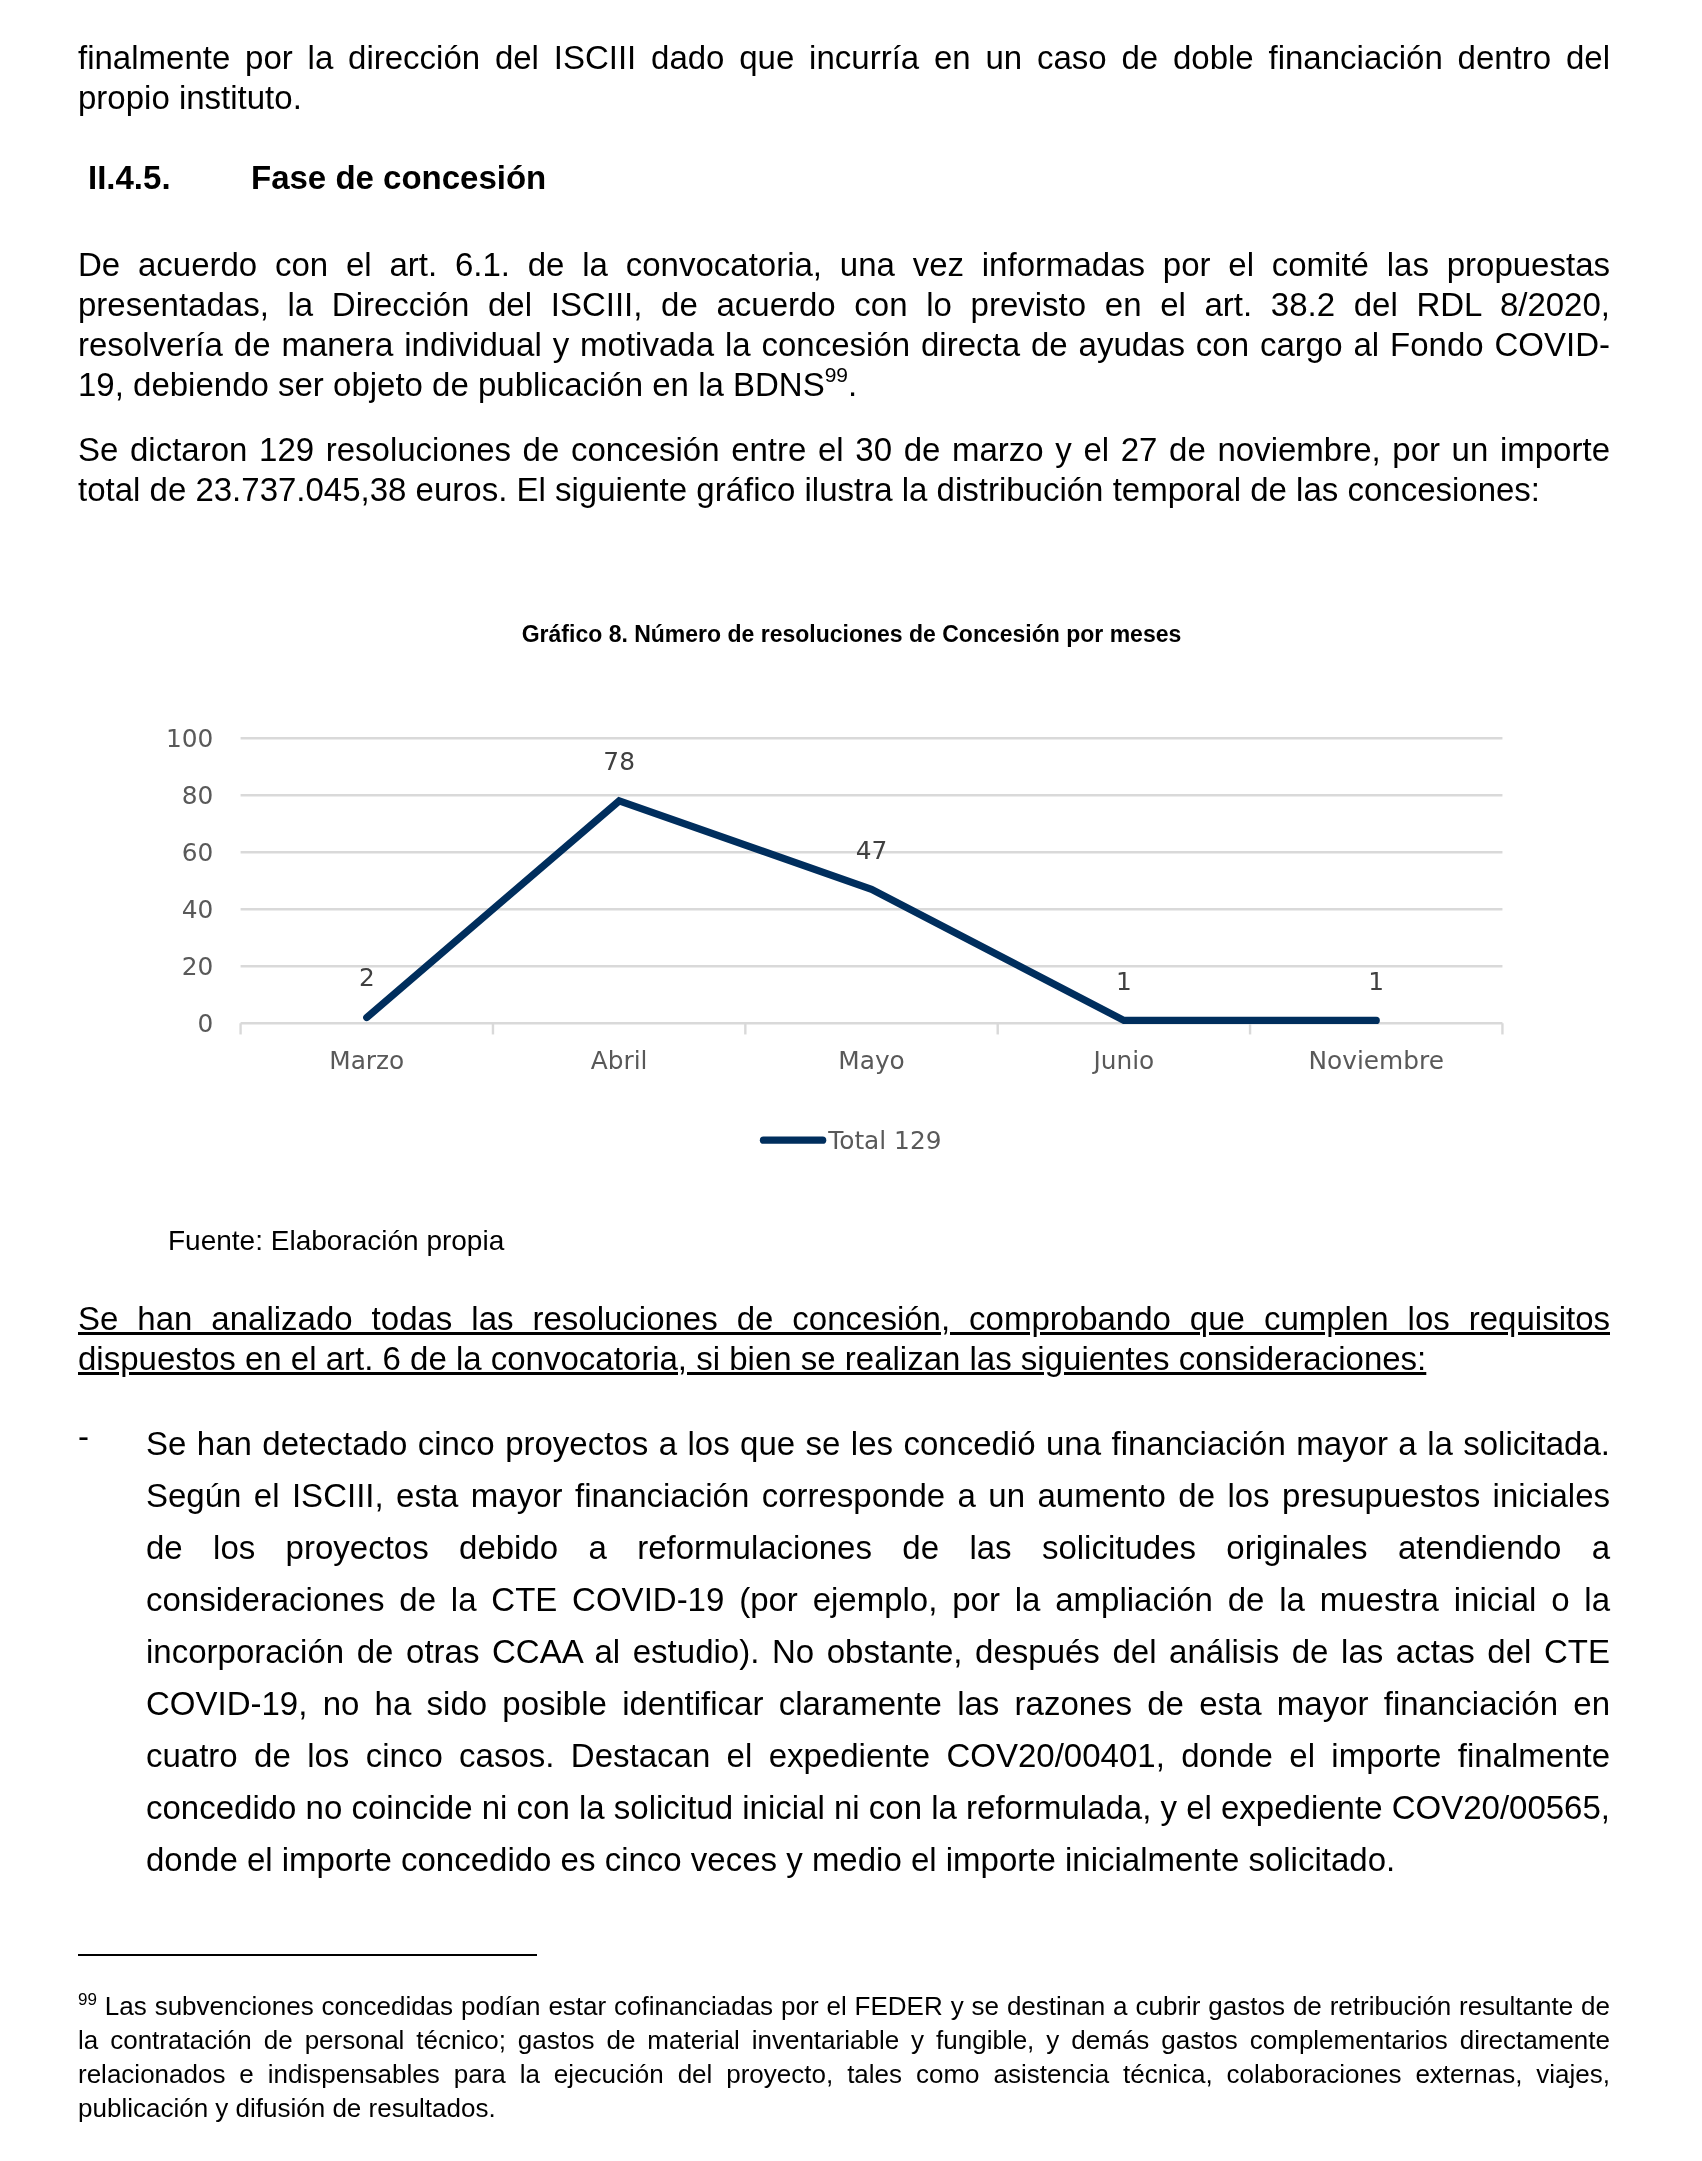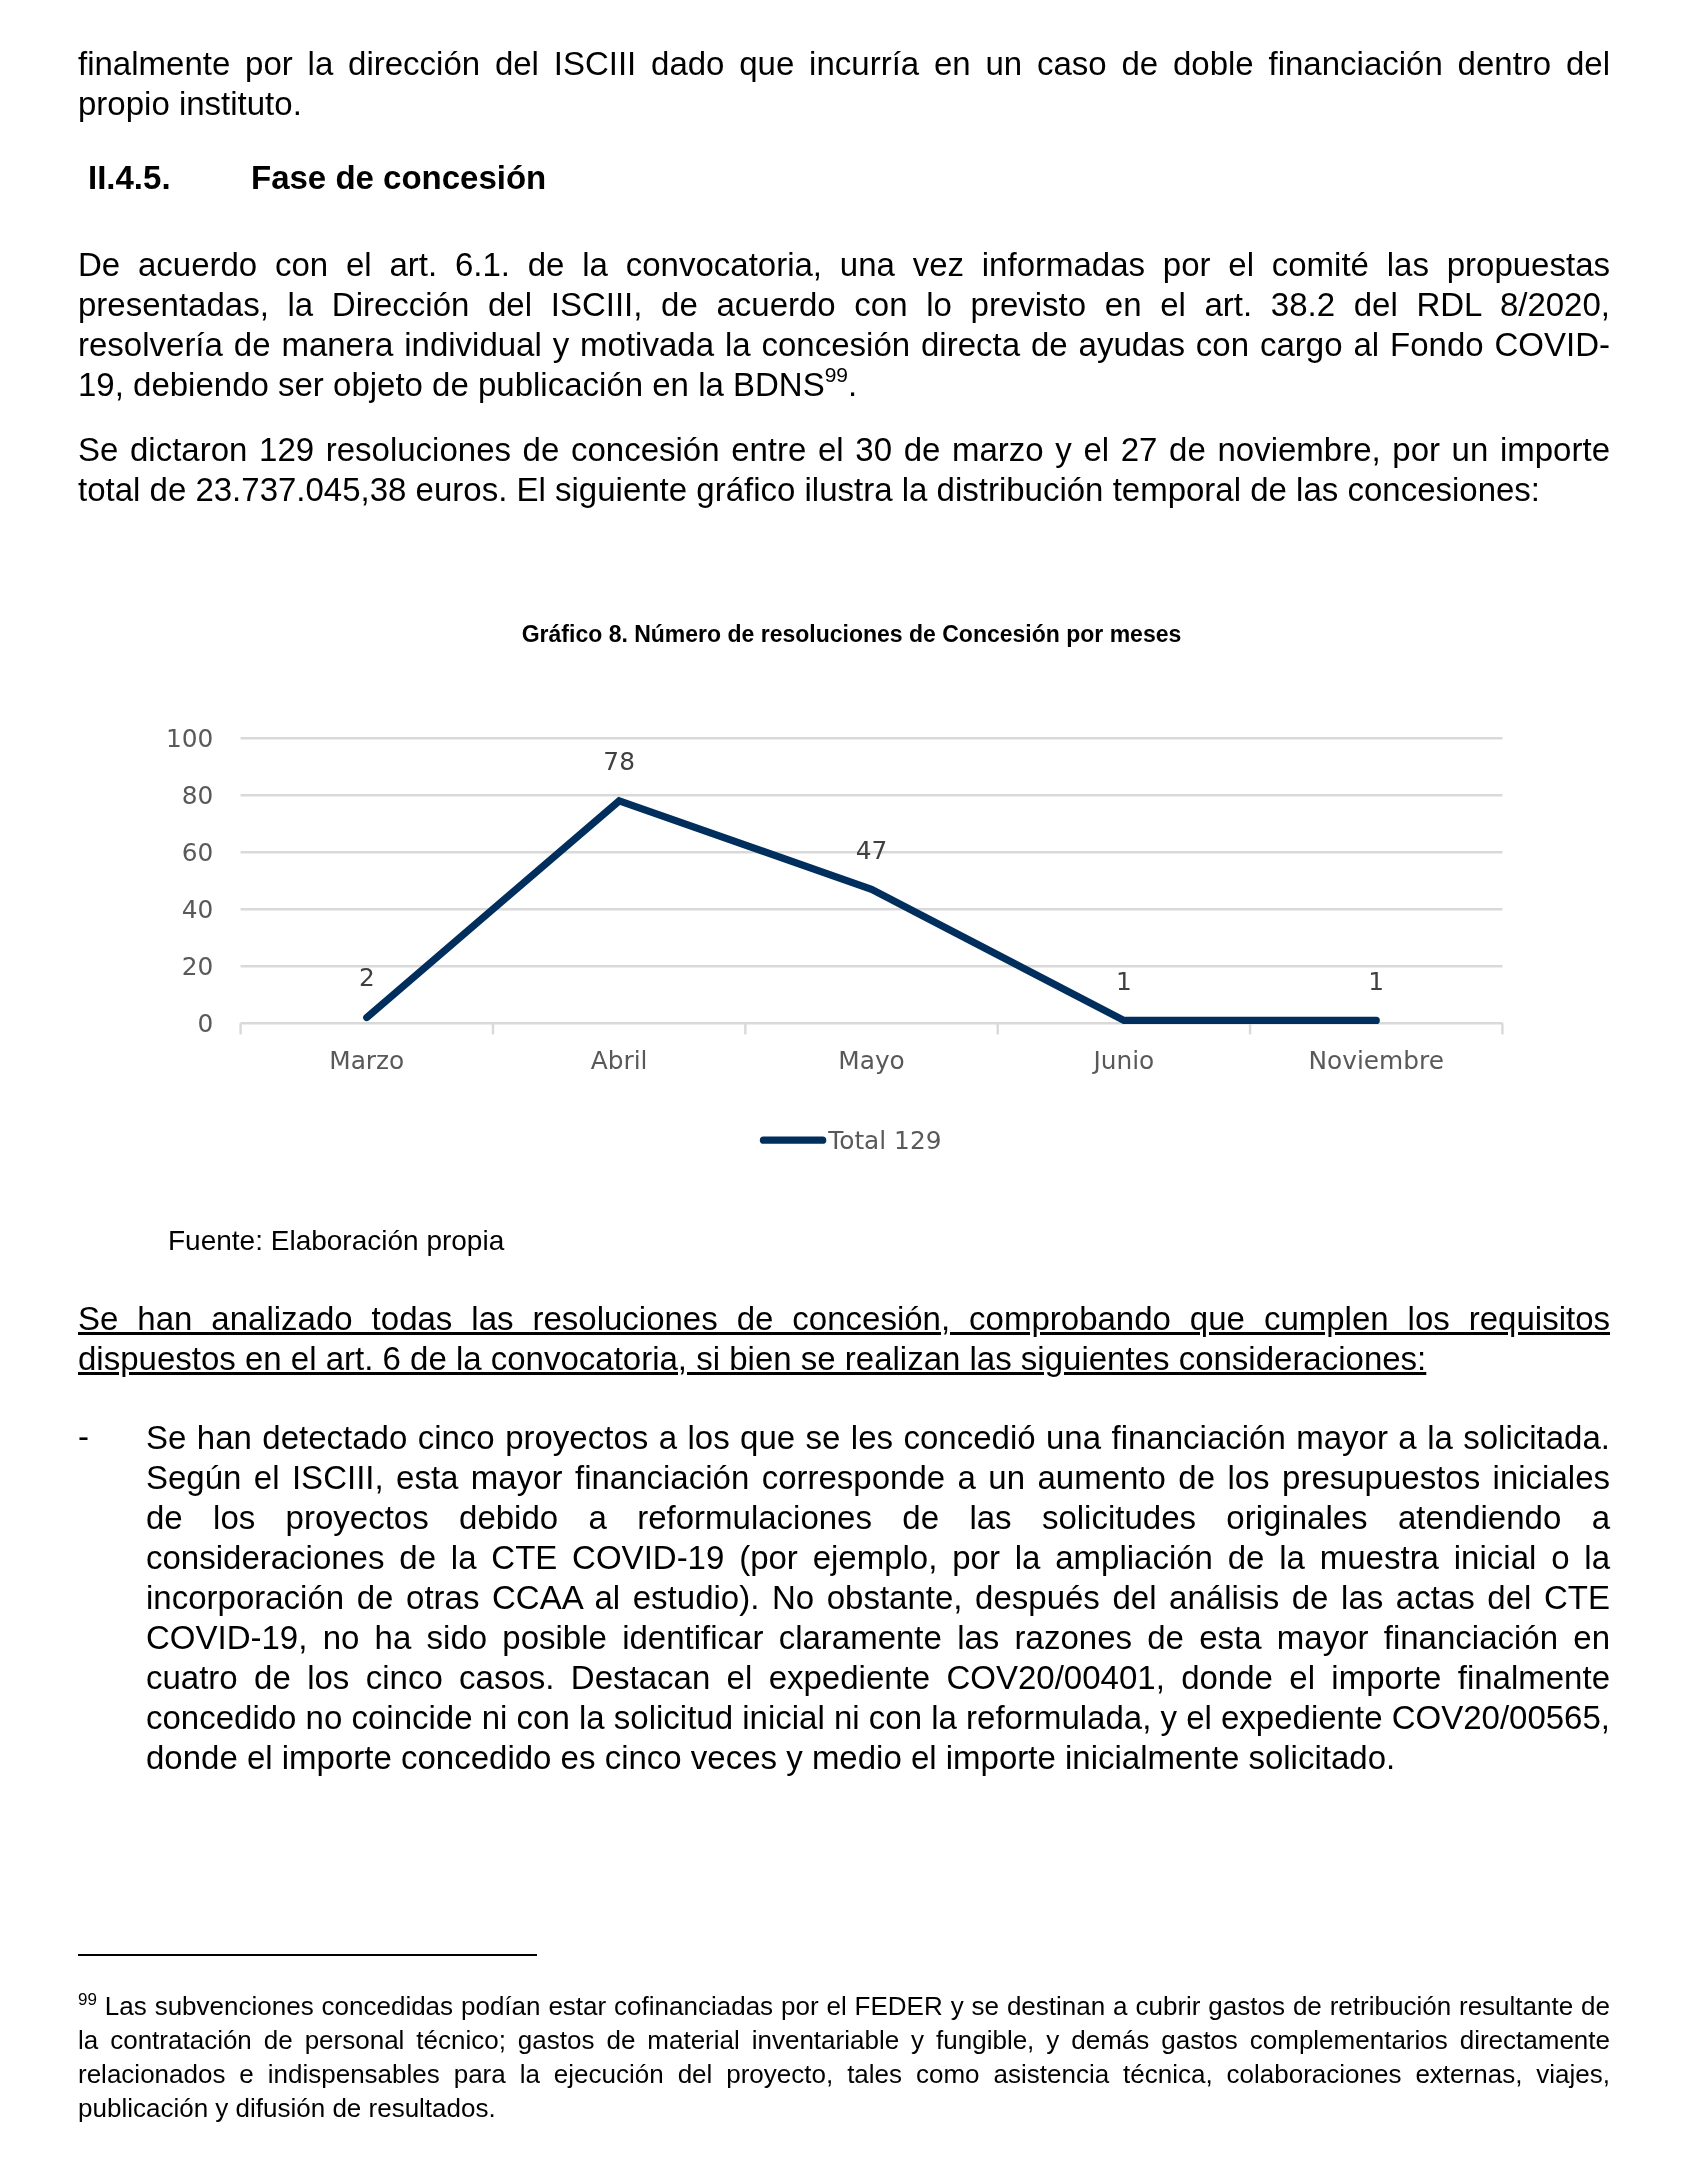--- a/index.html
+++ b/index.html
@@ -9,30 +9,30 @@
        text-align: justify; text-align-last: left; }
   .heading { position: absolute; left: 88px; top: 159px; font-size: 33px; font-weight: bold; }
   .heading .num { display: inline-block; width: 163px; }
   sup { font-size: 21px; line-height: 0; vertical-align: 13.6px; }
   .chart-title { position: absolute; left: 0; width: 1703px; top: 621px; text-align: center;
                  font-size: 23px; font-weight: bold; }
   svg.chart { position: absolute; left: 0; top: 0; }
   .source { position: absolute; left: 168px; top: 1225px; font-size: 28px; }
   .bullet { position: absolute; left: 78px; top: 1418px; font-size: 33px; }
   .bullet-text { position: absolute; left: 146px; width: 1464px; top: 1418px; font-size: 33px;
-                 line-height: 40px; text-align: justify; }
+                 line-height: 52px; text-align: justify; }
   .rule { position: absolute; left: 78px; top: 1954px; width: 459px; height: 2.4px; background: #000; }
   .footnote { position: absolute; left: 78px; width: 1532px; top: 1989px; font-size: 26px;
               line-height: 34px; text-align: justify; }
   .footnote sup { font-size: 17px; vertical-align: 10.4px; }
 </style>
 </head>
 <body>
 
-<div class="p" style="top:44px;">finalmente por la dirección del ISCIII dado que incurría en un caso de doble financiación dentro del propio instituto.</div>
+<div class="p" style="top:38px;">finalmente por la dirección del ISCIII dado que incurría en un caso de doble financiación dentro del propio instituto.</div>
 
 <div class="heading">
   <span class="num">II.4.5.</span><span>Fase de concesión</span>
 </div>
 
 <div class="p" style="top:245px;"><span>De acuerdo con el art. 6.1. de la convocatoria, una vez informadas por el comité las propuestas presentadas, la Dirección del ISCIII, de acuerdo con lo previsto en el art. 38.2 del RDL 8/2020, resolvería de manera individual y motivada la concesión directa de ayudas con cargo al Fondo COVID-19, debiendo ser objeto de publicación en la BDNS</span><sup>99</sup><span>.</span></div>
 
 <div class="p" style="top:430px;">Se dictaron 129 resoluciones de concesión entre el 30 de marzo y el 27 de noviembre, por un importe total de 23.737.045,38 euros. El siguiente gráfico ilustra la distribución temporal de las concesiones:</div>
 
 <div class="chart-title">Gráfico 8. Número de resoluciones de Concesión por meses</div>

